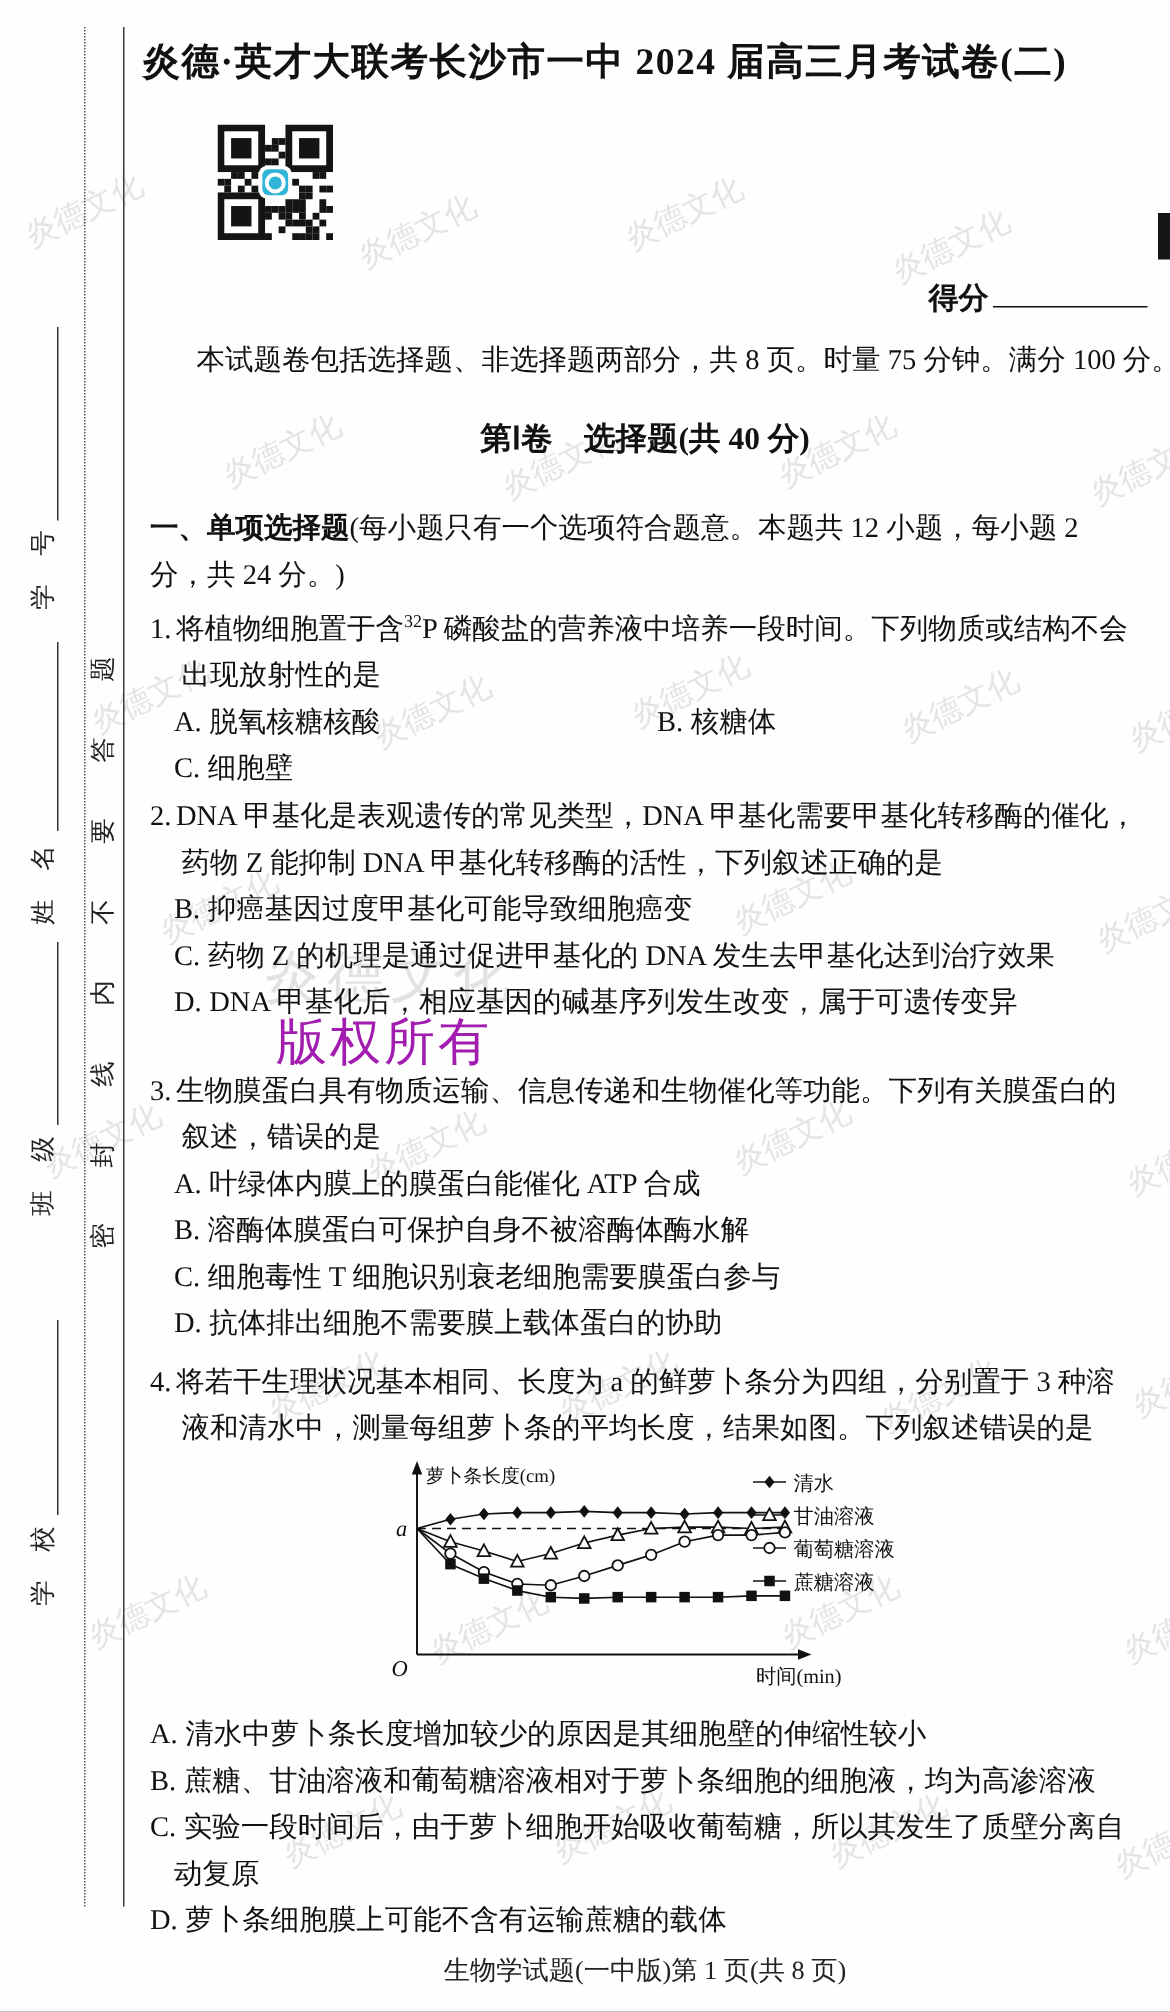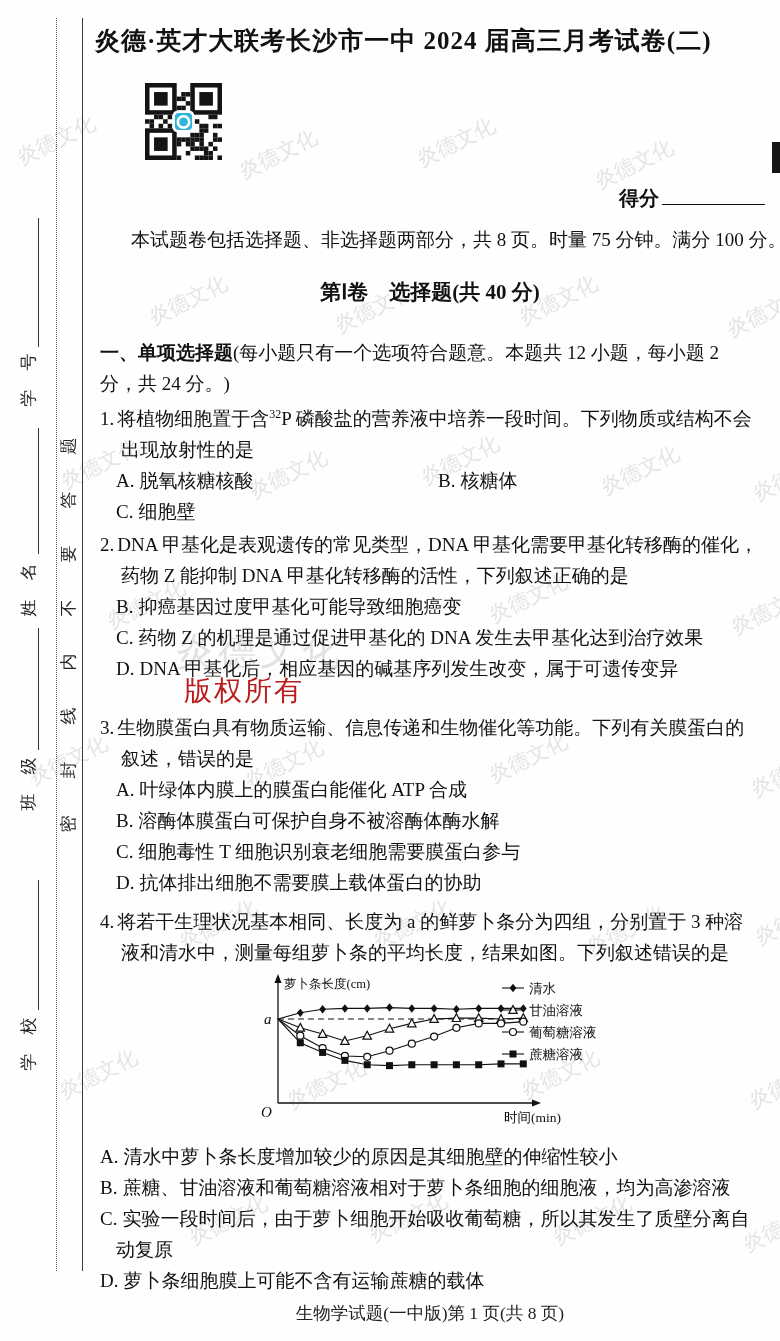--- a/index.html
+++ b/index.html
@@ -33,21 +33,21 @@
   .opts1{margin-left:16px;}
   .opts2{margin-left:16px;display:grid;grid-template-columns:322px auto;}
   .opt{padding-left:16px;text-indent:-16px;}
   .olabel{margin-right:5px;}
   .chartbox{position:absolute;left:253px;top:972px;width:360px;height:170px;}
   .footer{position:absolute;left:100px;top:1301px;width:660px;text-align:center;font-size:17.5px;color:#222;}
   
   .wm{position:absolute;color:#e4e4e4;font-size:21px;white-space:nowrap;
       transform:rotate(-26deg);pointer-events:none;}
   .wm-big1{position:absolute;left:176px;top:626px;font-size:38px;letter-spacing:4px;color:#e2e2e2;pointer-events:none;}
-  .wm-big2{position:absolute;left:184px;top:672px;font-size:28px;letter-spacing:2px;color:#b91c1c;pointer-events:none;}
+  .wm-big2{position:absolute;left:184px;top:672px;font-size:34px;letter-spacing:2px;color:#a21caf;pointer-events:none;}
   .artifact{position:absolute;left:772px;top:142px;width:8px;height:31px;background:#161616;}
 </style>
 </head>
 <body>
 
 <div class="page" id="page">
 
   <div id="wm-layer">
       <span class="wm" style="left: 14px; top: 126px;">炎德文化</span>
       <span class="wm" style="left: 236px; top: 140px;">炎德文化</span>

